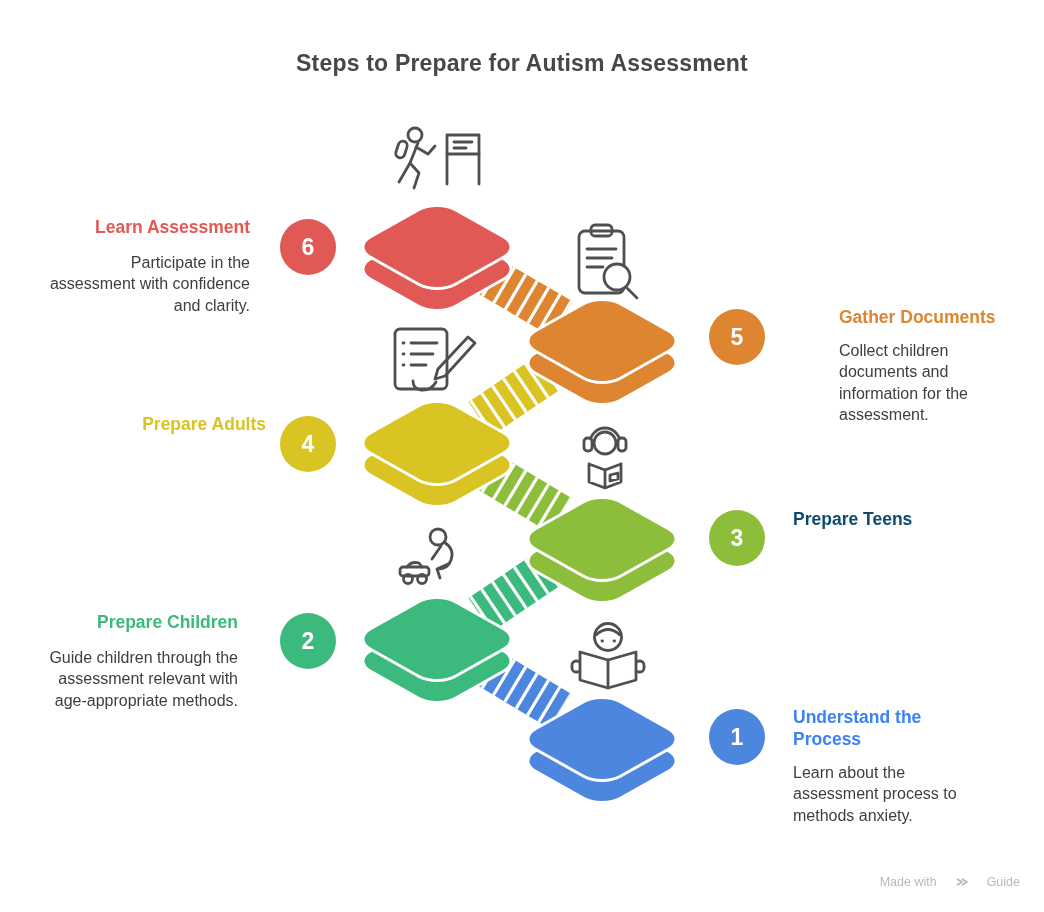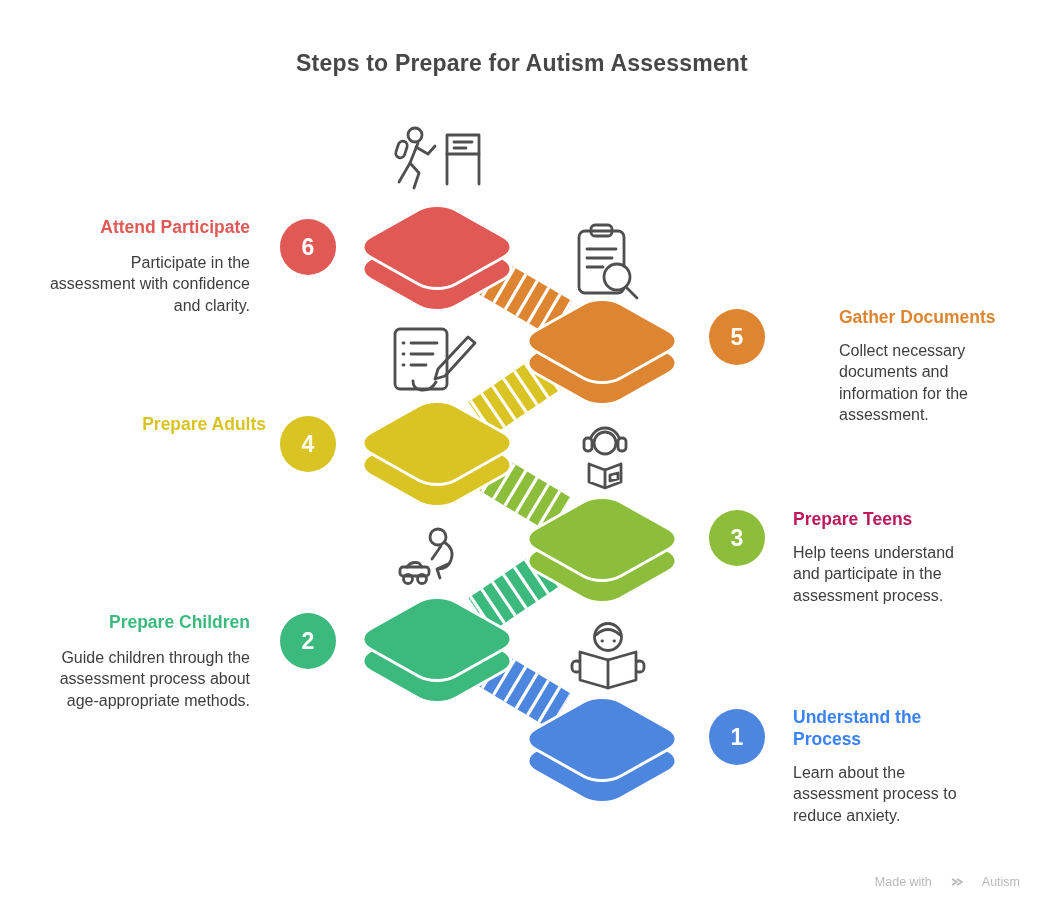--- a/index.html
+++ b/index.html
@@ -160,55 +160,54 @@
     <circle cx="40" cy="19" r="13.5"></circle>
     <path d="M28 17 q12 -11 24 0"></path>
     <path d="M34 23 h.5 M46 23 h.5"></path>
     <rect x="4" y="43" width="9" height="11" rx="4"></rect>
     <rect x="67" y="43" width="9" height="11" rx="4"></rect>
     <path d="M40 42 L12 34 V62 L40 70 L68 62 V34 Z" fill="#ffffff"></path>
     <path d="M40 42 V70"></path>
   </svg>
 
   <div class="label left" style="left:45px;top:216px">
-    <div class="step-title" style="color: rgb(225, 89, 85);">Attend Participate</div>
+    <div class="step-title" style="color: rgb(225, 89, 85);">Learn Assessment</div>
     <div class="step-desc">Participate in the assessment with confidence and clarity.</div>
   </div>
   <div class="badge" style="left: 280px; top: 219px; background-color: rgb(225, 89, 85);">6</div>
 
   <div class="badge" style="left: 709px; top: 309px; background-color: rgb(221, 133, 49);">5</div>
   <div class="label right" style="left:839px;top:306px">
     <div class="step-title" style="color: rgb(221, 133, 49);">Gather Documents</div>
-    <div class="step-desc">Collect necessary documents and information for the assessment.</div>
+    <div class="step-desc">Collect children documents and information for the assessment.</div>
   </div>
 
   <div class="label left" style="left:61px;top:413px">
     <div class="step-title" style="color: rgb(217, 196, 36);">Prepare Adults</div>
   </div>
   <div class="badge" style="left: 280px; top: 416px; background-color: rgb(217, 196, 36);">4</div>
 
   <div class="badge" style="left: 709px; top: 510px; background-color: rgb(141, 190, 59);">3</div>
   <div class="label right" style="left:793px;top:508px">
-    <div class="step-title" style="color: #be185d;">Prepare Teens</div>
-    <div class="step-desc">Help teens understand and participate in the assessment process.</div>
-  </div>
-
-  <div class="label left" style="left:45px;top:611px">
+    <div class="step-title" style="color: #0c4a6e;">Prepare Teens</div>
+  </div>
+
+  <div class="label left" style="left:33px;top:611px">
     <div class="step-title" style="color: rgb(60, 186, 126);">Prepare Children</div>
-    <div class="step-desc">Guide children through the assessment process about age-appropriate methods.</div>
+    <div class="step-desc">Guide children through the assessment relevant with age-appropriate methods.</div>
   </div>
   <div class="badge" style="left: 280px; top: 613px; background-color: rgb(60, 186, 126);">2</div>
 
   <div class="badge" style="left: 709px; top: 709px; background-color: rgb(77, 134, 223);">1</div>
   <div class="label right" style="left:793px;top:706px">
     <div class="step-title" style="color: #3b82f6;">Understand the Process</div>
-    <div class="step-desc">Learn about the assessment process to reduce anxiety.</div>
+    <div class="step-desc">Learn about the assessment process to methods anxiety.</div>
   </div>
 
   <div class="watermark">
     <span>Made with</span>
     <svg width="14" height="12" viewBox="0 0 14 12">
       <path d="M2 3 L7 6 L2 9 M7 3 L12 6 L7 9" fill="none" stroke="#b5b5b5" stroke-width="1.6" stroke-linejoin="round"></path>
     </svg>
-    <span>Autism</span>
+    <span>Guide</span>
   </div>
 
 </div>
 
 </body></html>

